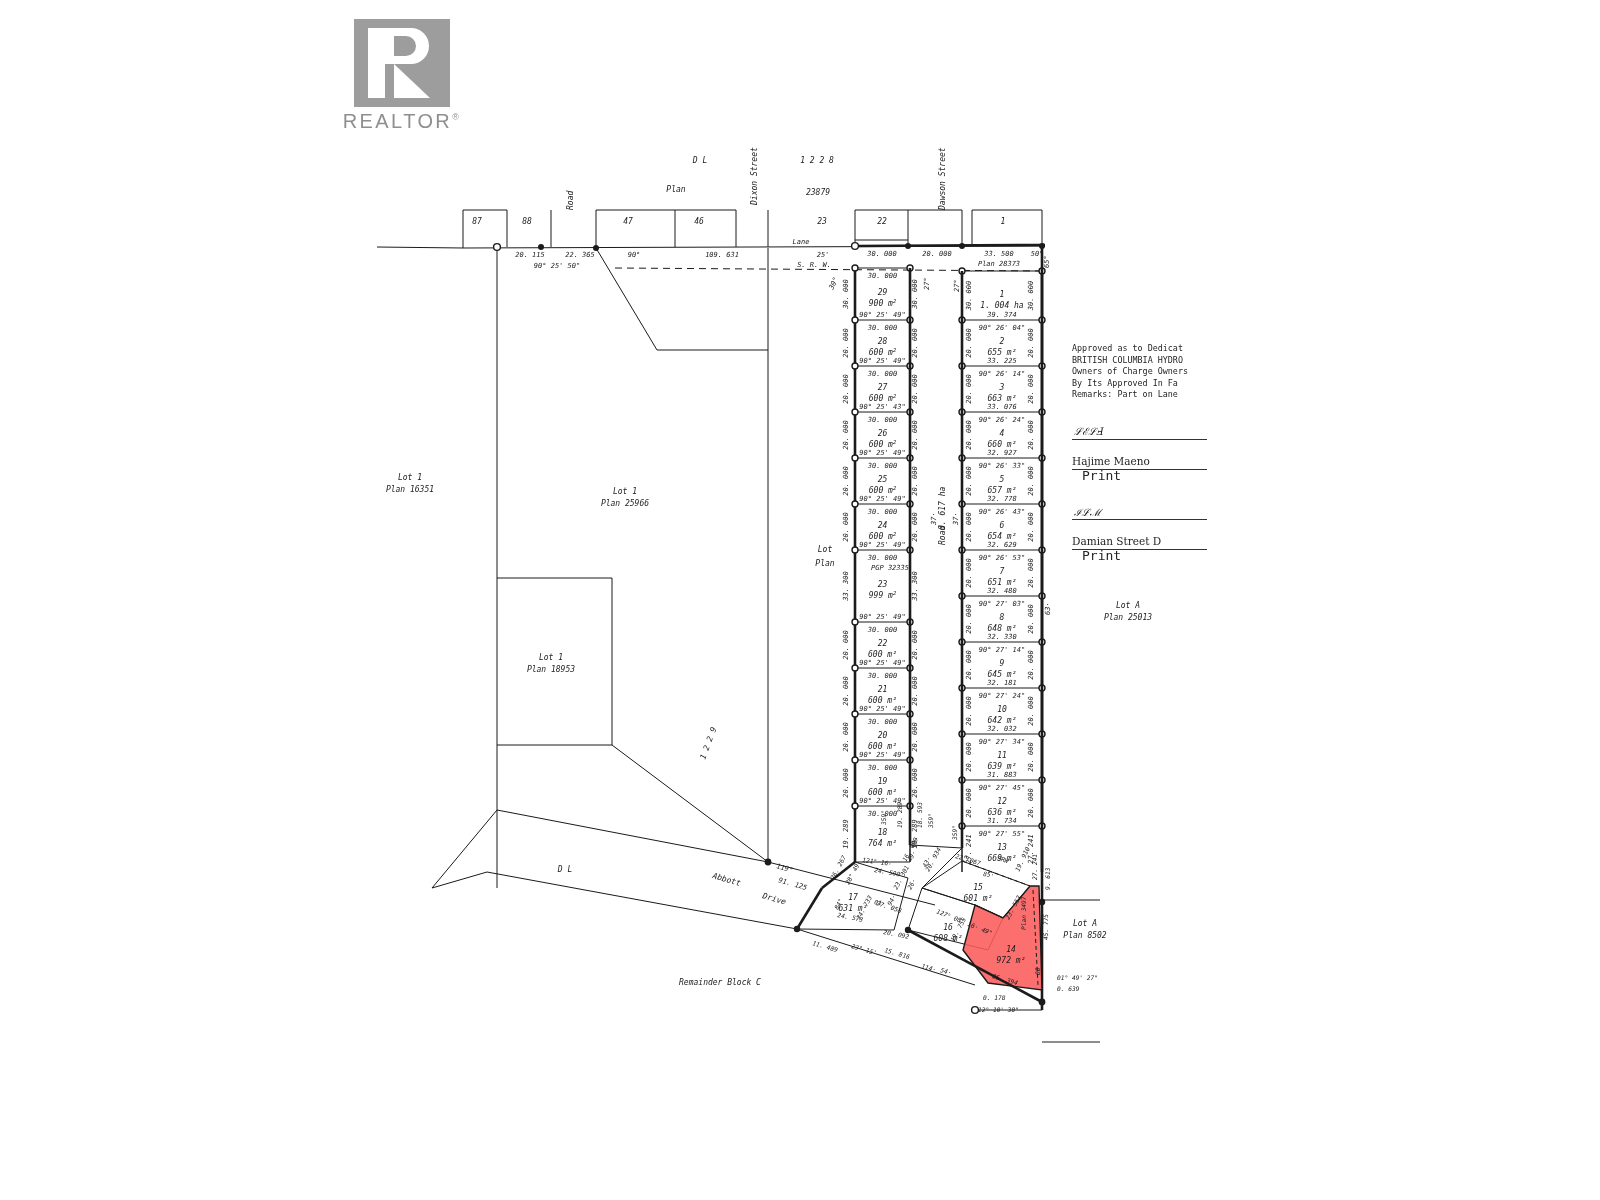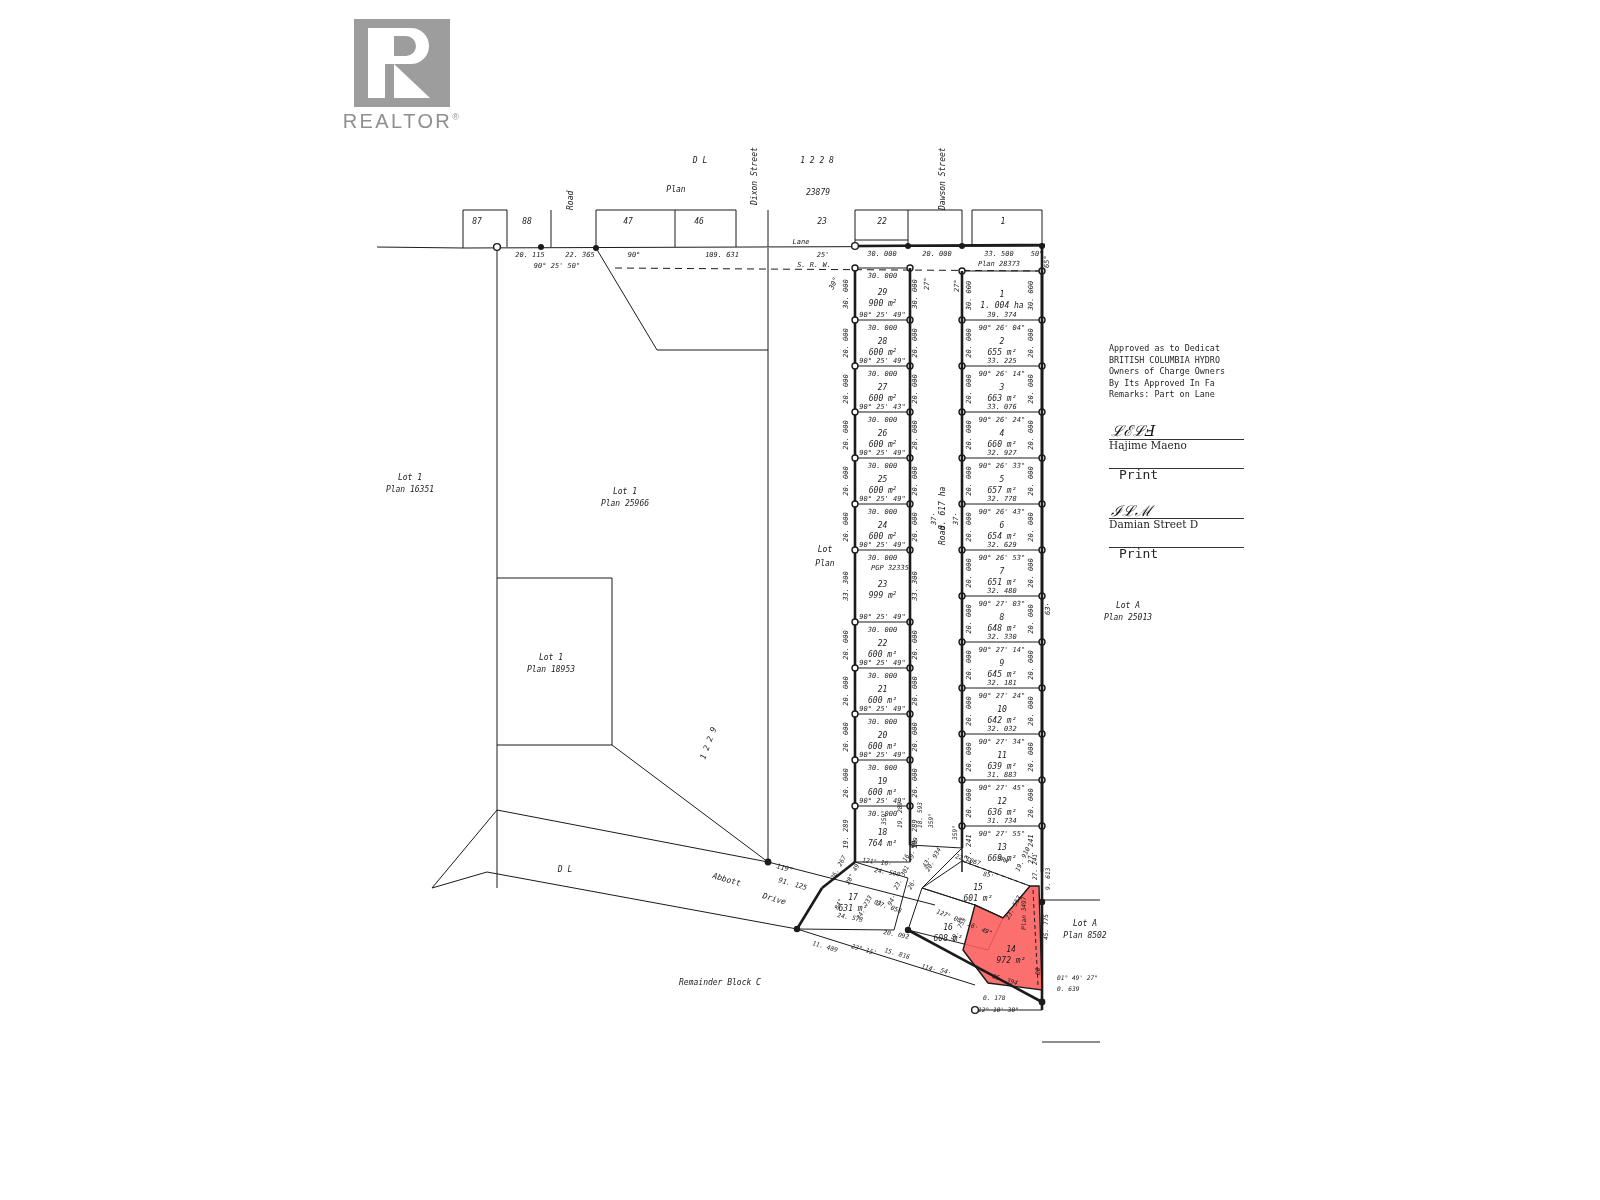--- a/index.html
+++ b/index.html
@@ -33,28 +33,28 @@
   .nodef{fill:#1b1b1b;}
 
   text{font-family:"DejaVu Sans Mono","Liberation Mono",monospace;fill:#1b1b1b;}
   .t6{font-size:6.2px;}
   .t7{font-size:7px;}
   .t8{font-size:8px;}
   .ital{font-style:italic;}
   .mid{text-anchor:middle;}
 
   
-  #approval-block{position:absolute;left:1109px;top:343px;width:135px;
+  #approval-block{position:absolute;left:1072px;top:343px;width:135px;
         font-family:"DejaVu Sans Mono","Liberation Mono",monospace;
         font-size:8.4px;line-height:11.6px;color:#242424;overflow:hidden;white-space:nowrap;}
   #approval-block .sigline{border-bottom:1px solid #333;height:30px;margin-top:8px;position:relative;}
   #approval-block .sigscript{font-family:"DejaVu Serif","Liberation Serif",serif;
-        font-style:italic;font-size:15px;position:absolute;bottom:1px;left:2px;color:#111;}
+        font-style:italic;font-size:10px;position:absolute;bottom:1px;left:2px;color:#111;}
   #approval-block .nm{font-family:"DejaVu Serif","Liberation Serif",serif;
-        font-size:10.5px;border-bottom:1px solid #333;padding-bottom:16px;display:block;}
+        font-size:10.5px;border-bottom:1px solid #333;padding-bottom:1px;display:block;margin-top:16px;}
   #approval-block .prt{font-size:13px;padding-left:10px;}
 </style>
 </head>
 <body>
 
 <div id="realtor-logo">
   <div class="mark">
     <div class="stem"></div>
     <div class="bowl">
         <i></i>

